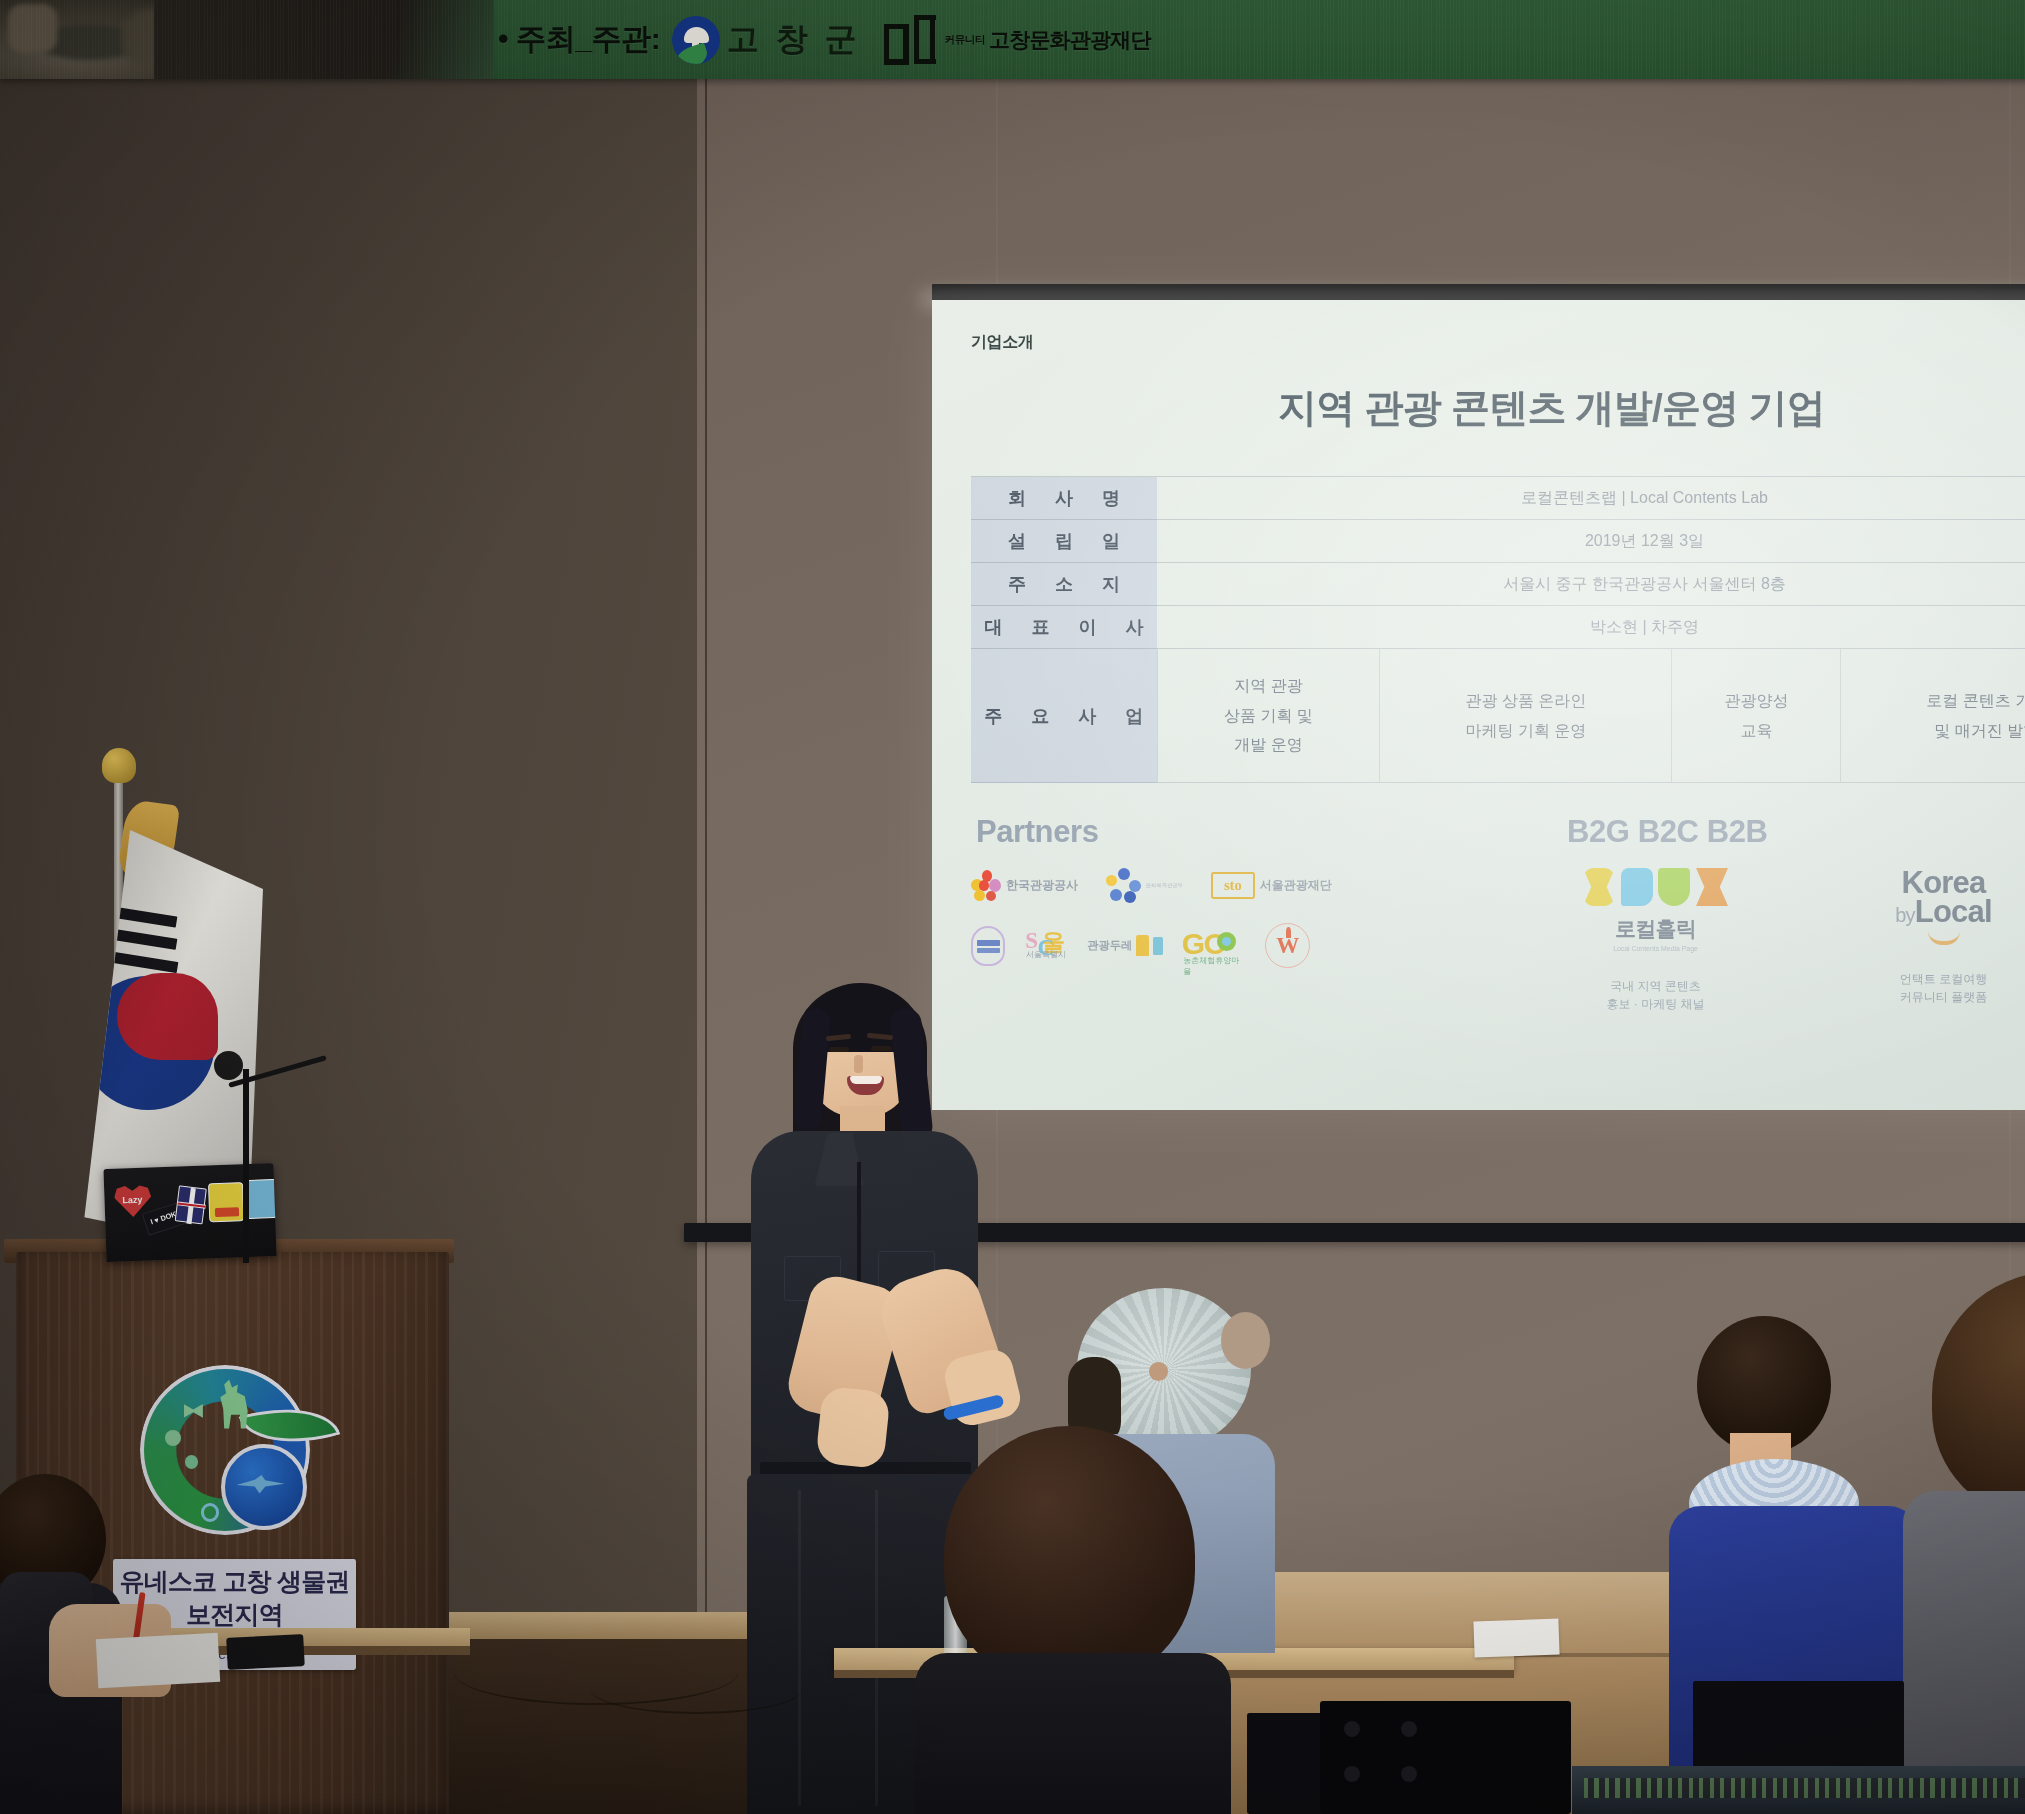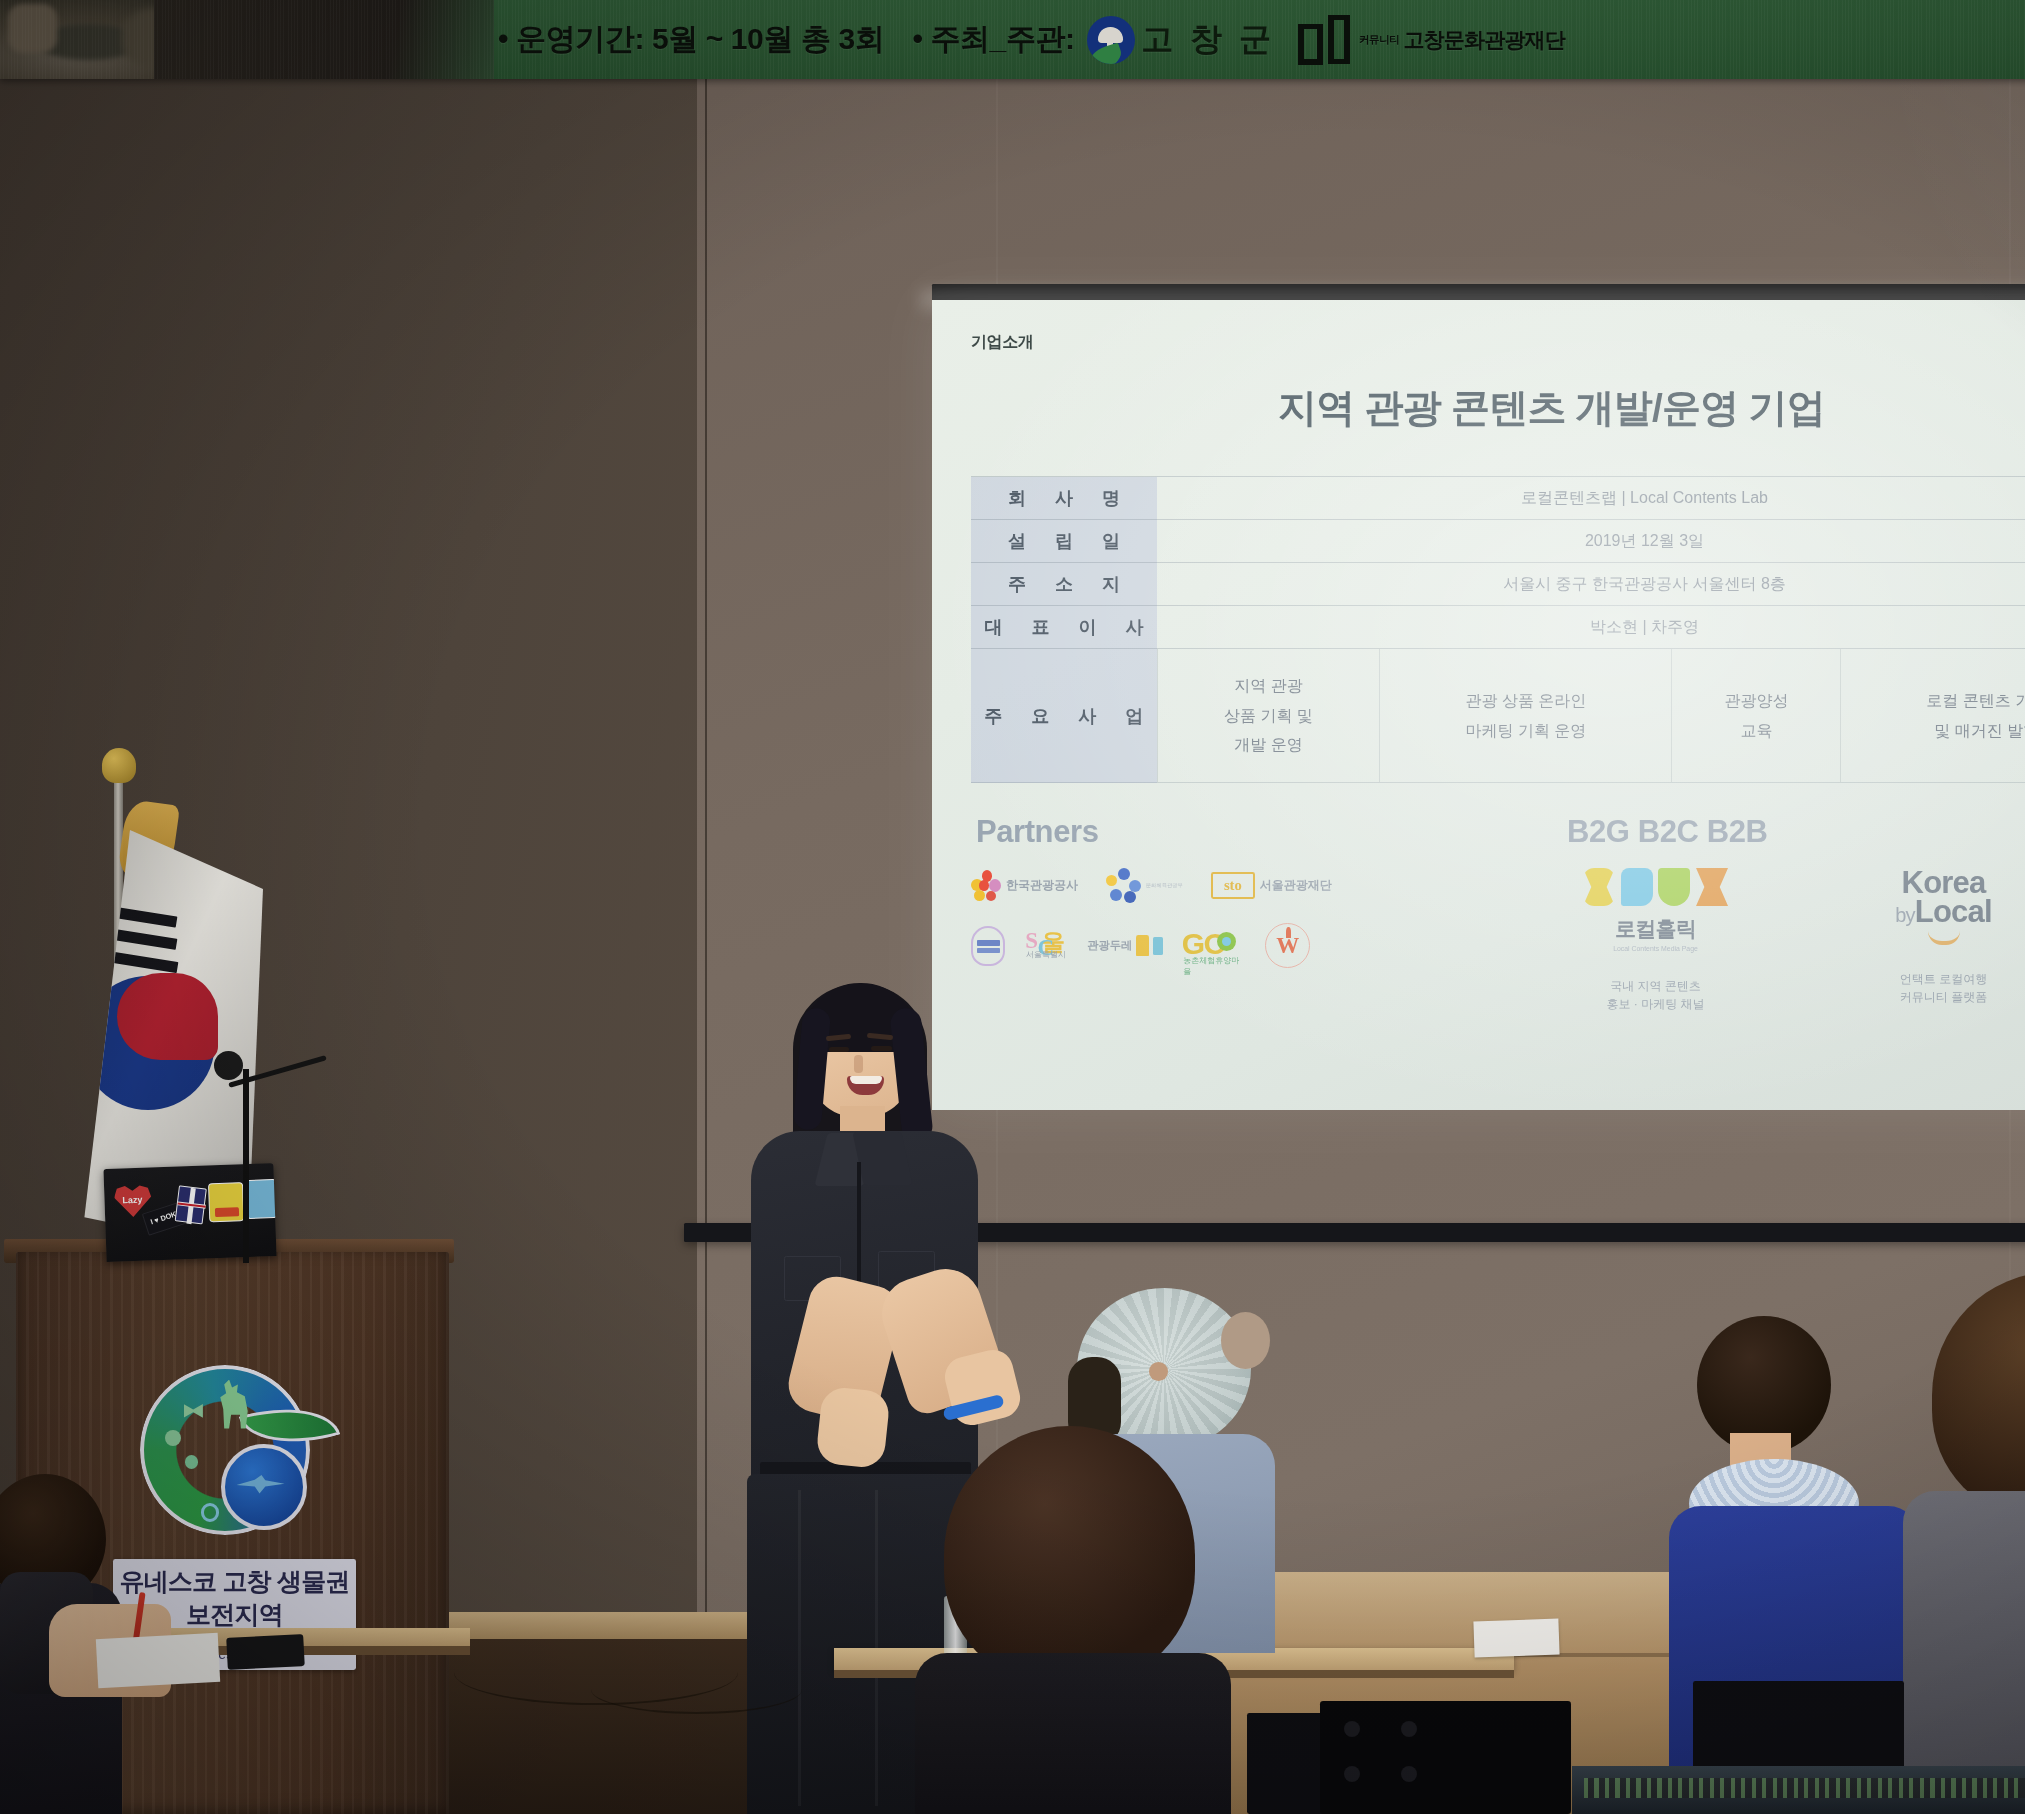--- a/index.html
+++ b/index.html
@@ -492,21 +492,20 @@
   <div class="wash"></div>
 
   <div class="banner">
     <div class="banner-photo">
       <div class="blob1"></div>
         <div class="blob2"></div>
         <div class="blob3"></div>
     </div>
     <div class="banner-dark"></div>
     <div class="banner-text" style="margin-left:498px;">
-      <span class="bt-seg">• 운영기간: 5월 ~ 10월 총 3회</span>
       <span class="bt-seg" style="margin-right:8px">• 주최_주관:</span>
       <span class="gochang-mark">
         <span class="cap"></span>
           <span class="stem"></span>
           <span class="leaf"></span>
       </span>
       <span class="gochang-name">고 창 군</span>
       <span class="sq-logo">
         <i class="a"></i>
           <i class="b"></i>

